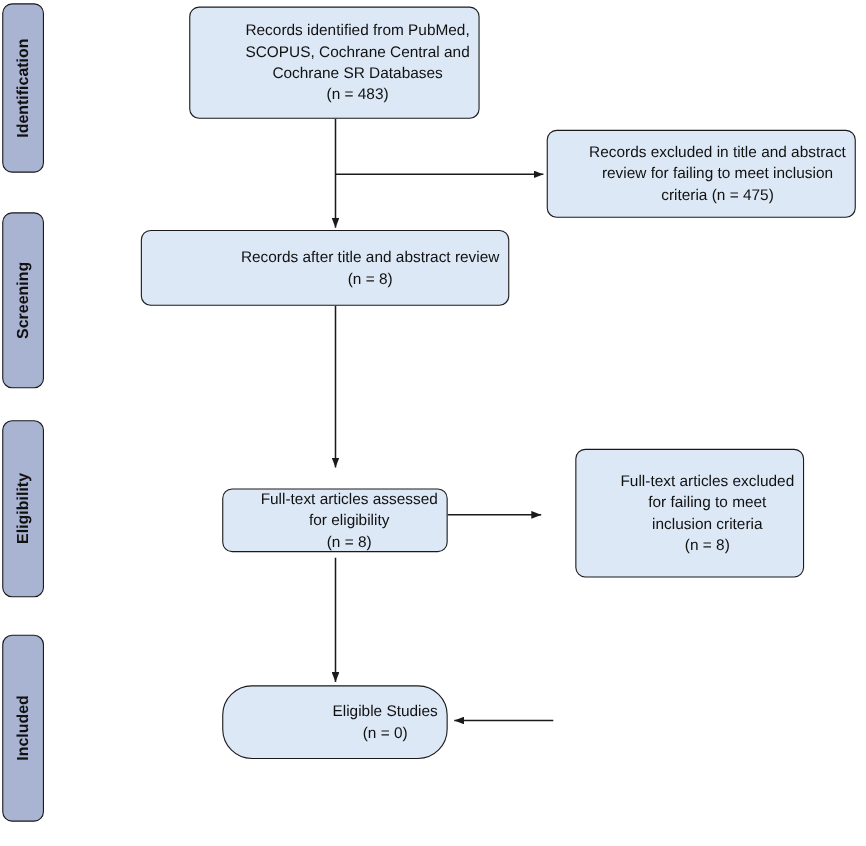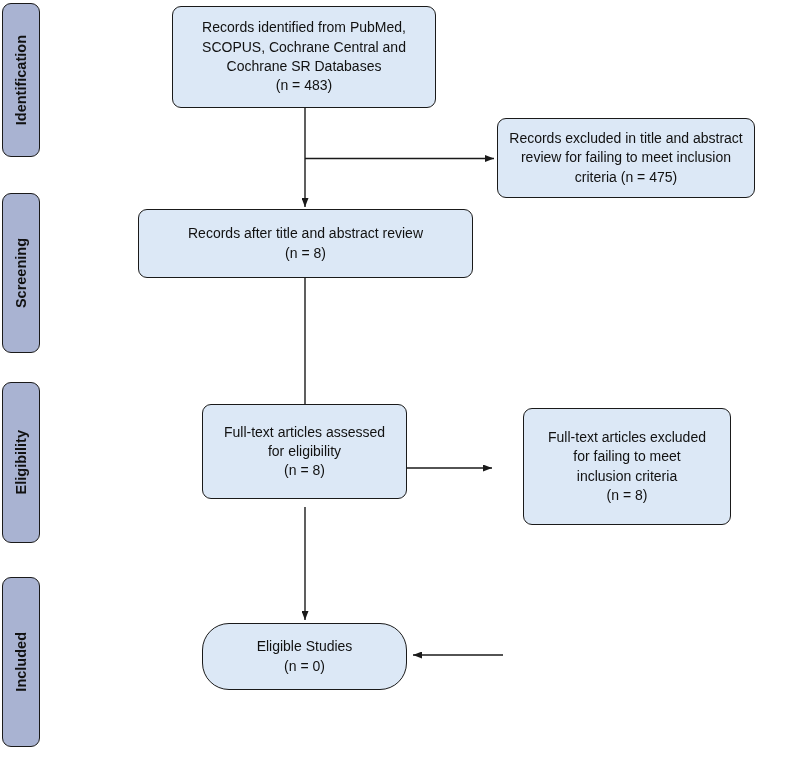--- a/index.html
+++ b/index.html
@@ -45,36 +45,36 @@
     color: #111;
     white-space: nowrap;
   }
   .node {
     position: absolute;
     background: var(--node_fill, #dce8f6);
     border: 1.6px solid var(--node_border, #1a1a1a);
     border-radius: 9px;
     display: flex;
     align-items: center;
-    justify-content: center;
+    justify-content: flex-end;
     text-align: center;
     box-sizing: border-box;
     padding: 4px 8px;
   }
   .node-text {
     font-size: 14px;
     line-height: 1.38;
     color: #111;
     white-space: pre-line;
   }
   
   #node-identified        { left: 172px; top: 6px;   width: 264px; height: 102px; }
-  #node-excluded-title    { left: 497px; top: 118px; width: 258px; height: 80px;  }
-  #node-after-review      { left: 138px; top: 209px; width: 335px; height: 69px;  }
-  #node-fulltext-assessed { left: 202px; top: 404px; width: 205px; height: 95px;  }
+  #node-excluded-title    { left: 497px; top: 118px; width: 281px; height: 80px;  }
+  #node-after-review      { left: 128px; top: 209px; width: 335px; height: 69px;  }
+  #node-fulltext-assessed { left: 202px; top: 444px; width: 205px; height: 58px;  }
   #node-fulltext-excluded { left: 495px; top: 408px; width: 208px; height: 117px; margin-left: 28px; }
   #node-eligible          { left: 202px; top: 623px; width: 205px; height: 67px; border-radius: 27px;  }
   #node-updated-search    { left: 503px; top: 597px; width: 182px; height: 170px; }
   
   #stage-identification { top: 3px;   height: 154px; }
   #stage-screening      { top: 193px; height: 160px; }
   #stage-eligibility    { top: 382px; height: 161px; }
   #stage-included       { top: 577px; height: 170px; }
 </style>
 </head>

